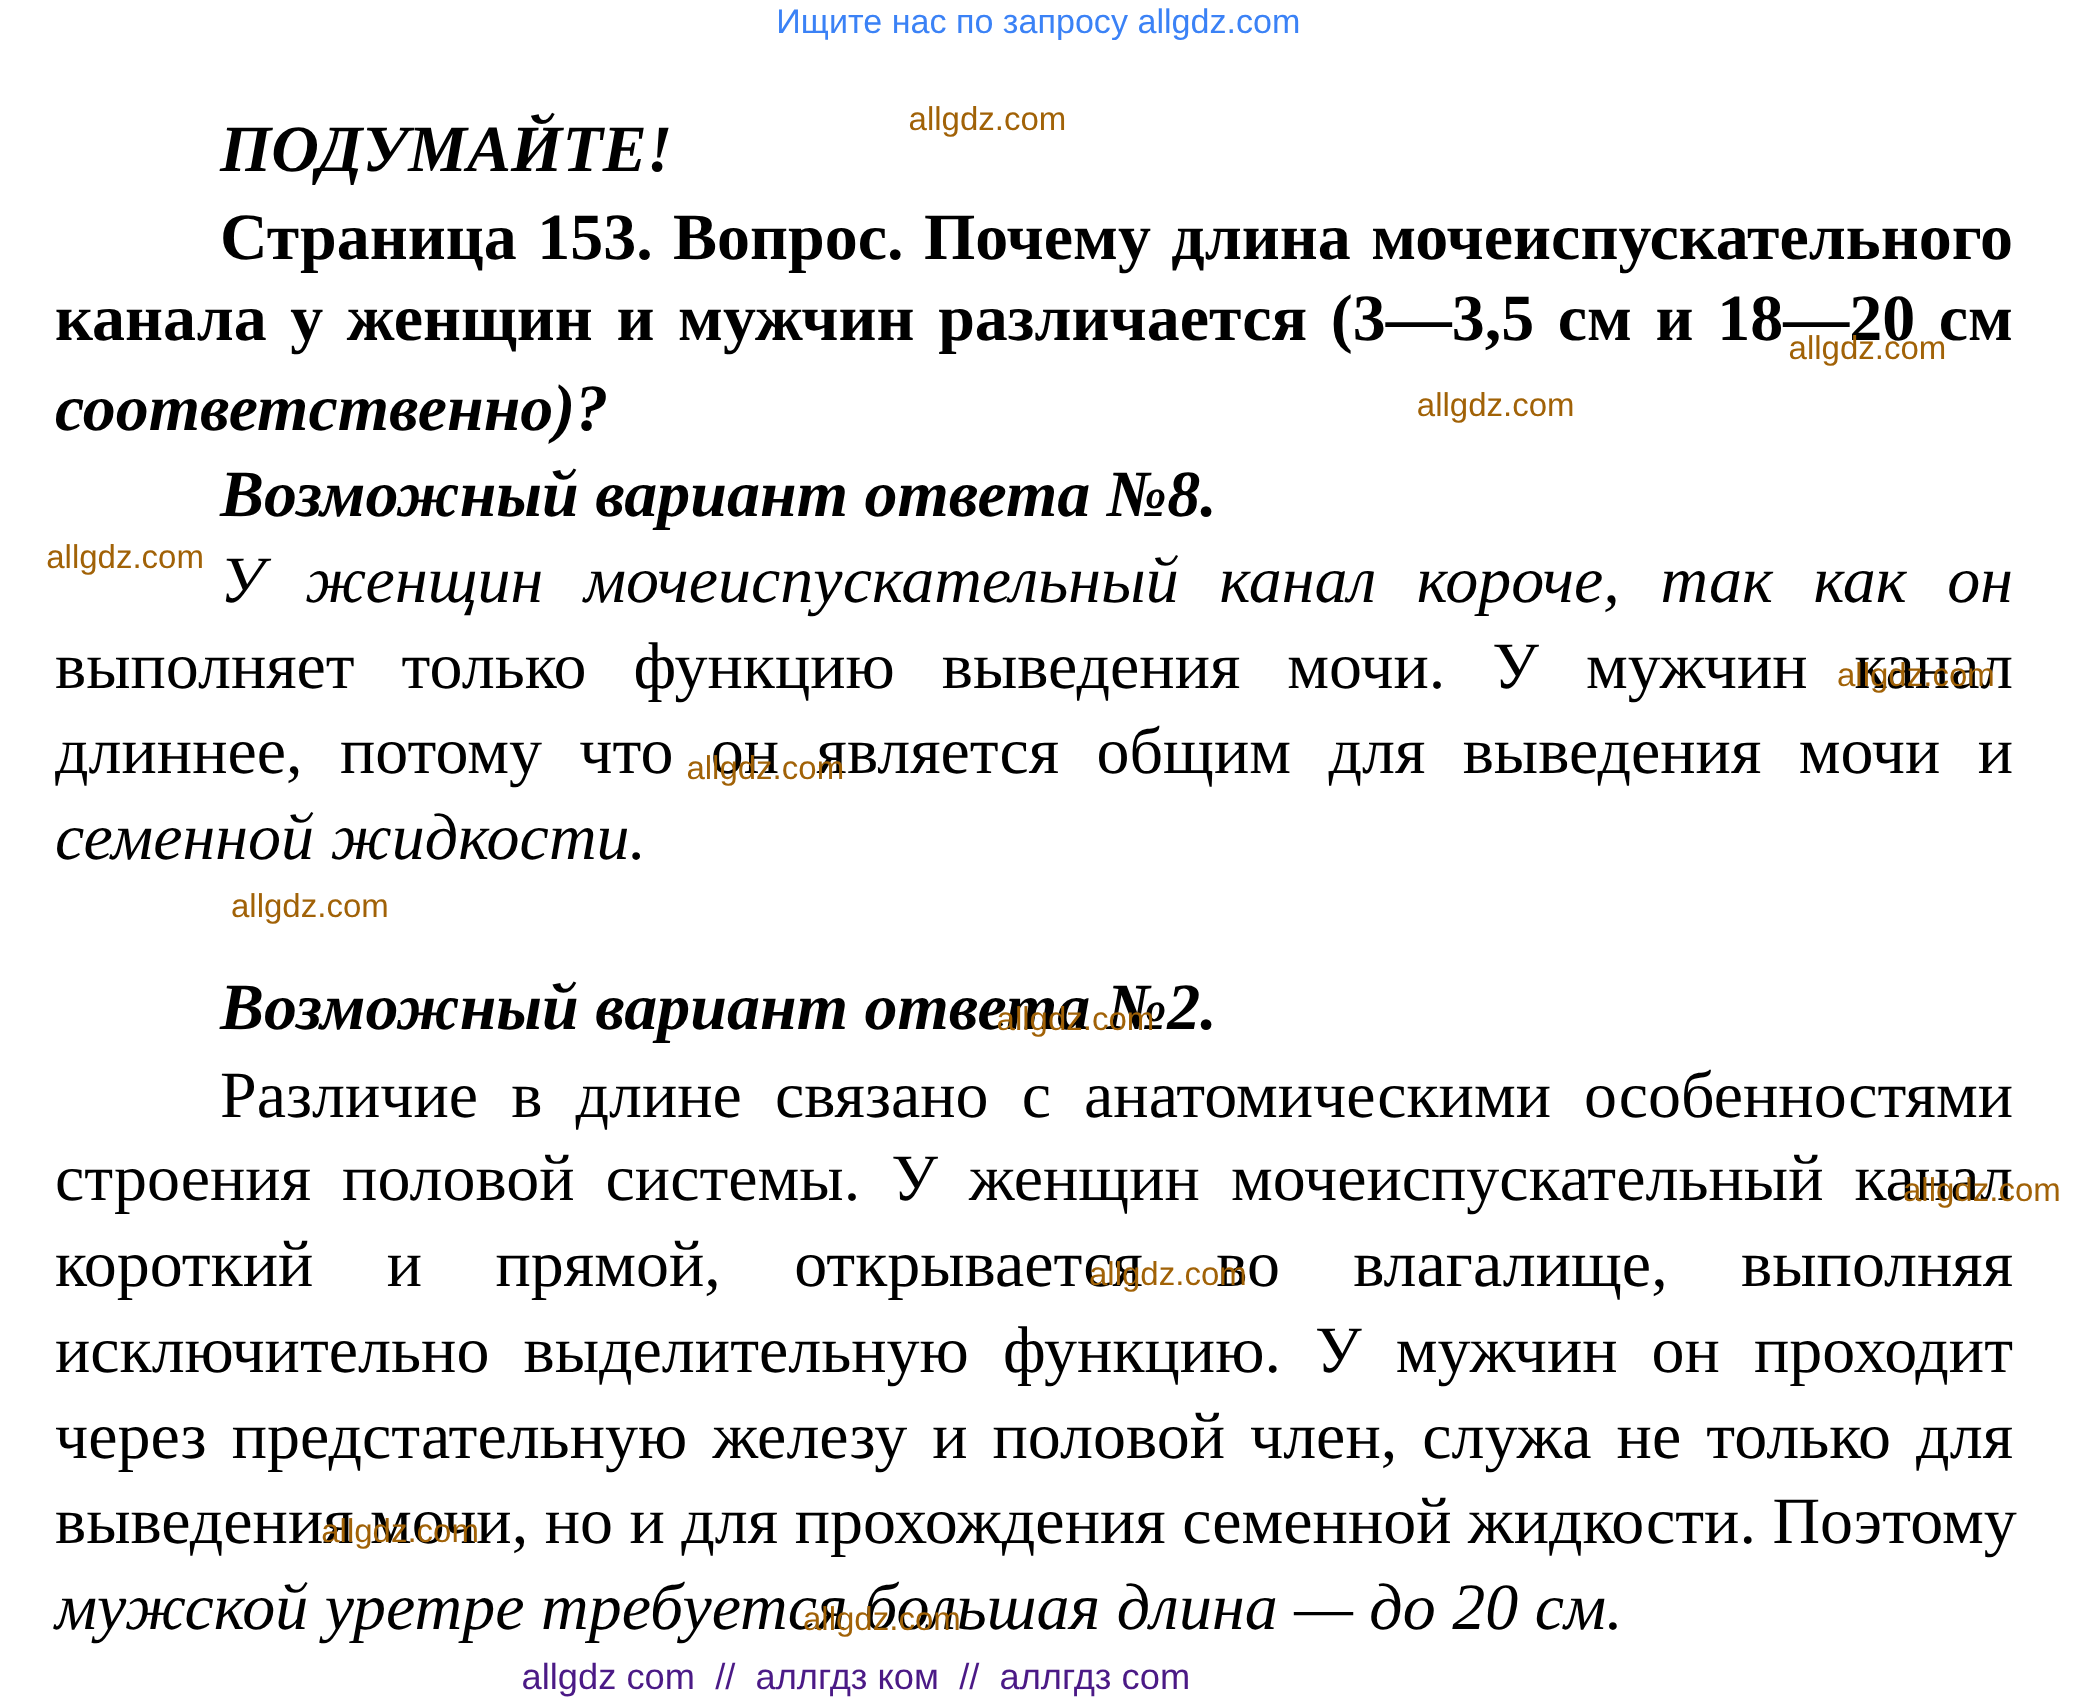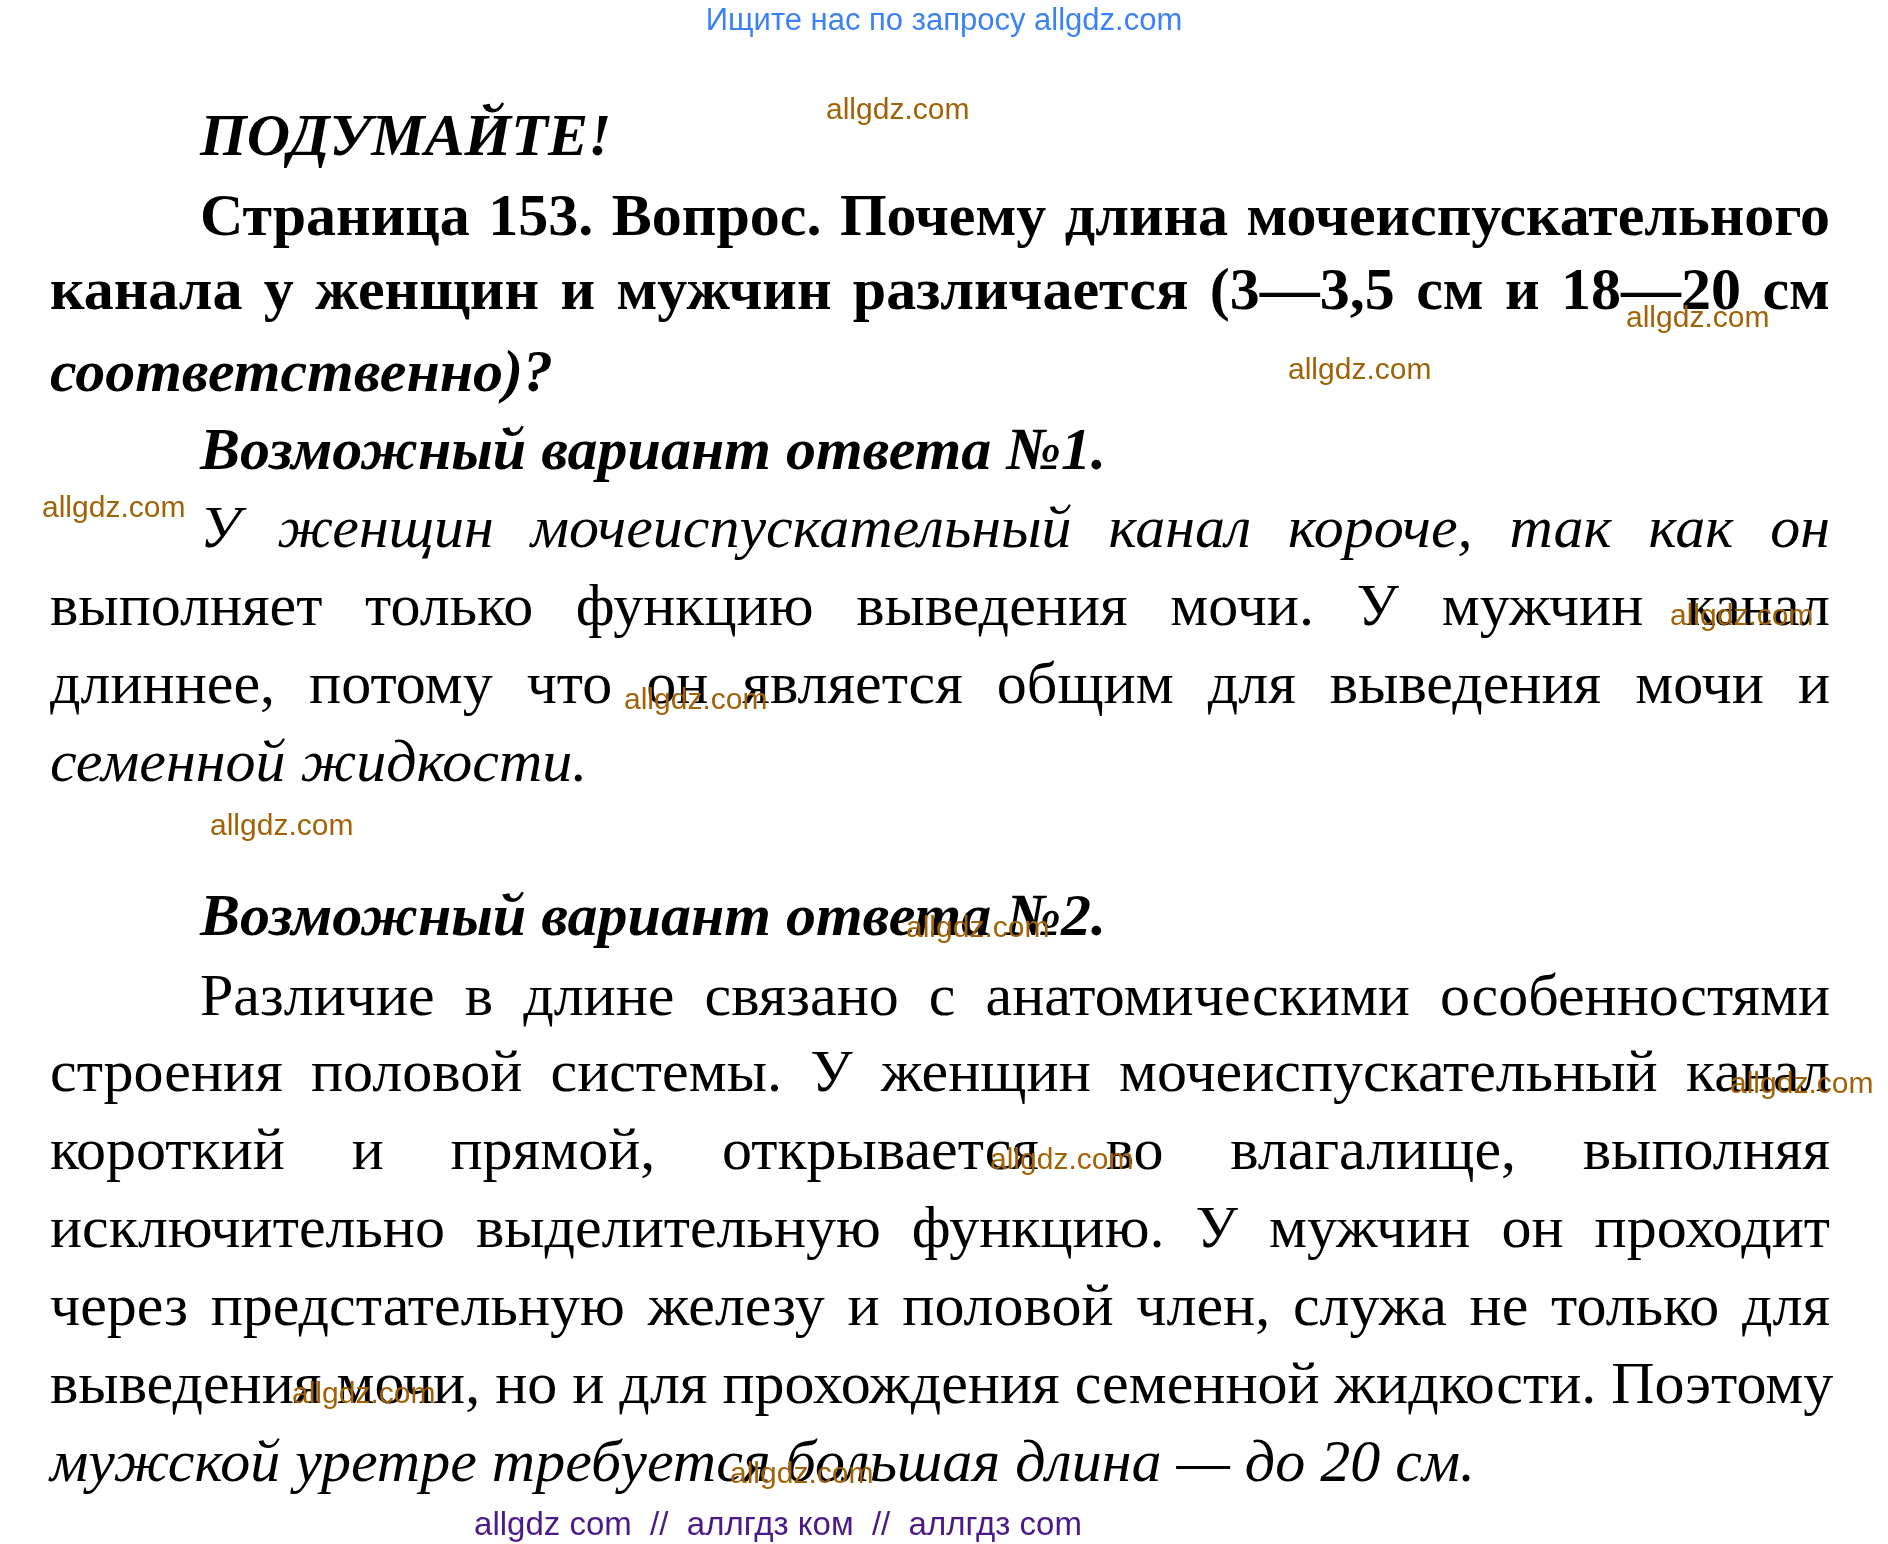--- a/index.html
+++ b/index.html
@@ -35,21 +35,21 @@
 
 <div class="top-banner">Ищите нас по запросу allgdz.com</div>
 
 <div class="page">
   <div class="line bold indent short" style="top:40px;">ПОДУМАЙТЕ!</div>
 
   <div class="line bold indent" style="top:120px;">Страница 153. Вопрос. Почему длина мочеиспускательного</div>
   <div class="line bold" style="top:194px;">канала у женщин и мужчин различается (3—3,5 см и 18—20 см</div>
   <div class="line bold short" style="top:276px;">соответственно)?</div>
 
-  <div class="line bold indent short" style="top:354px;">Возможный вариант ответа №1.</div>
+  <div class="line bold indent short" style="top:354px;">Возможный вариант ответа №8.</div>
   <div class="line indent" style="top:432px; left:150px;font-style:italic;">У женщин мочеиспускательный канал короче, так как он</div>
   <div class="line" style="top:510px;">выполняет только функцию выведения мочи. У мужчин канал</div>
   <div class="line" style="top:588px;">длиннее, потому что он является общим для выведения мочи и</div>
   <div class="line short" style="top:666px;">семенной жидкости.</div>
 
   <div class="line bold indent short" style="top:820px;">Возможный вариант ответа №2.</div>
   <div class="line indent" style="top:900px;">Различие в длине связано с анатомическими особенностями</div>
   <div class="line" style="top:976px;">строения половой системы. У женщин мочеиспускательный канал</div>
   <div class="line" style="top:1054px;">короткий и прямой, открывается во влагалище, выполняя</div>
   <div class="line" style="top:1132px;">исключительно выделительную функцию. У мужчин он проходит</div>

